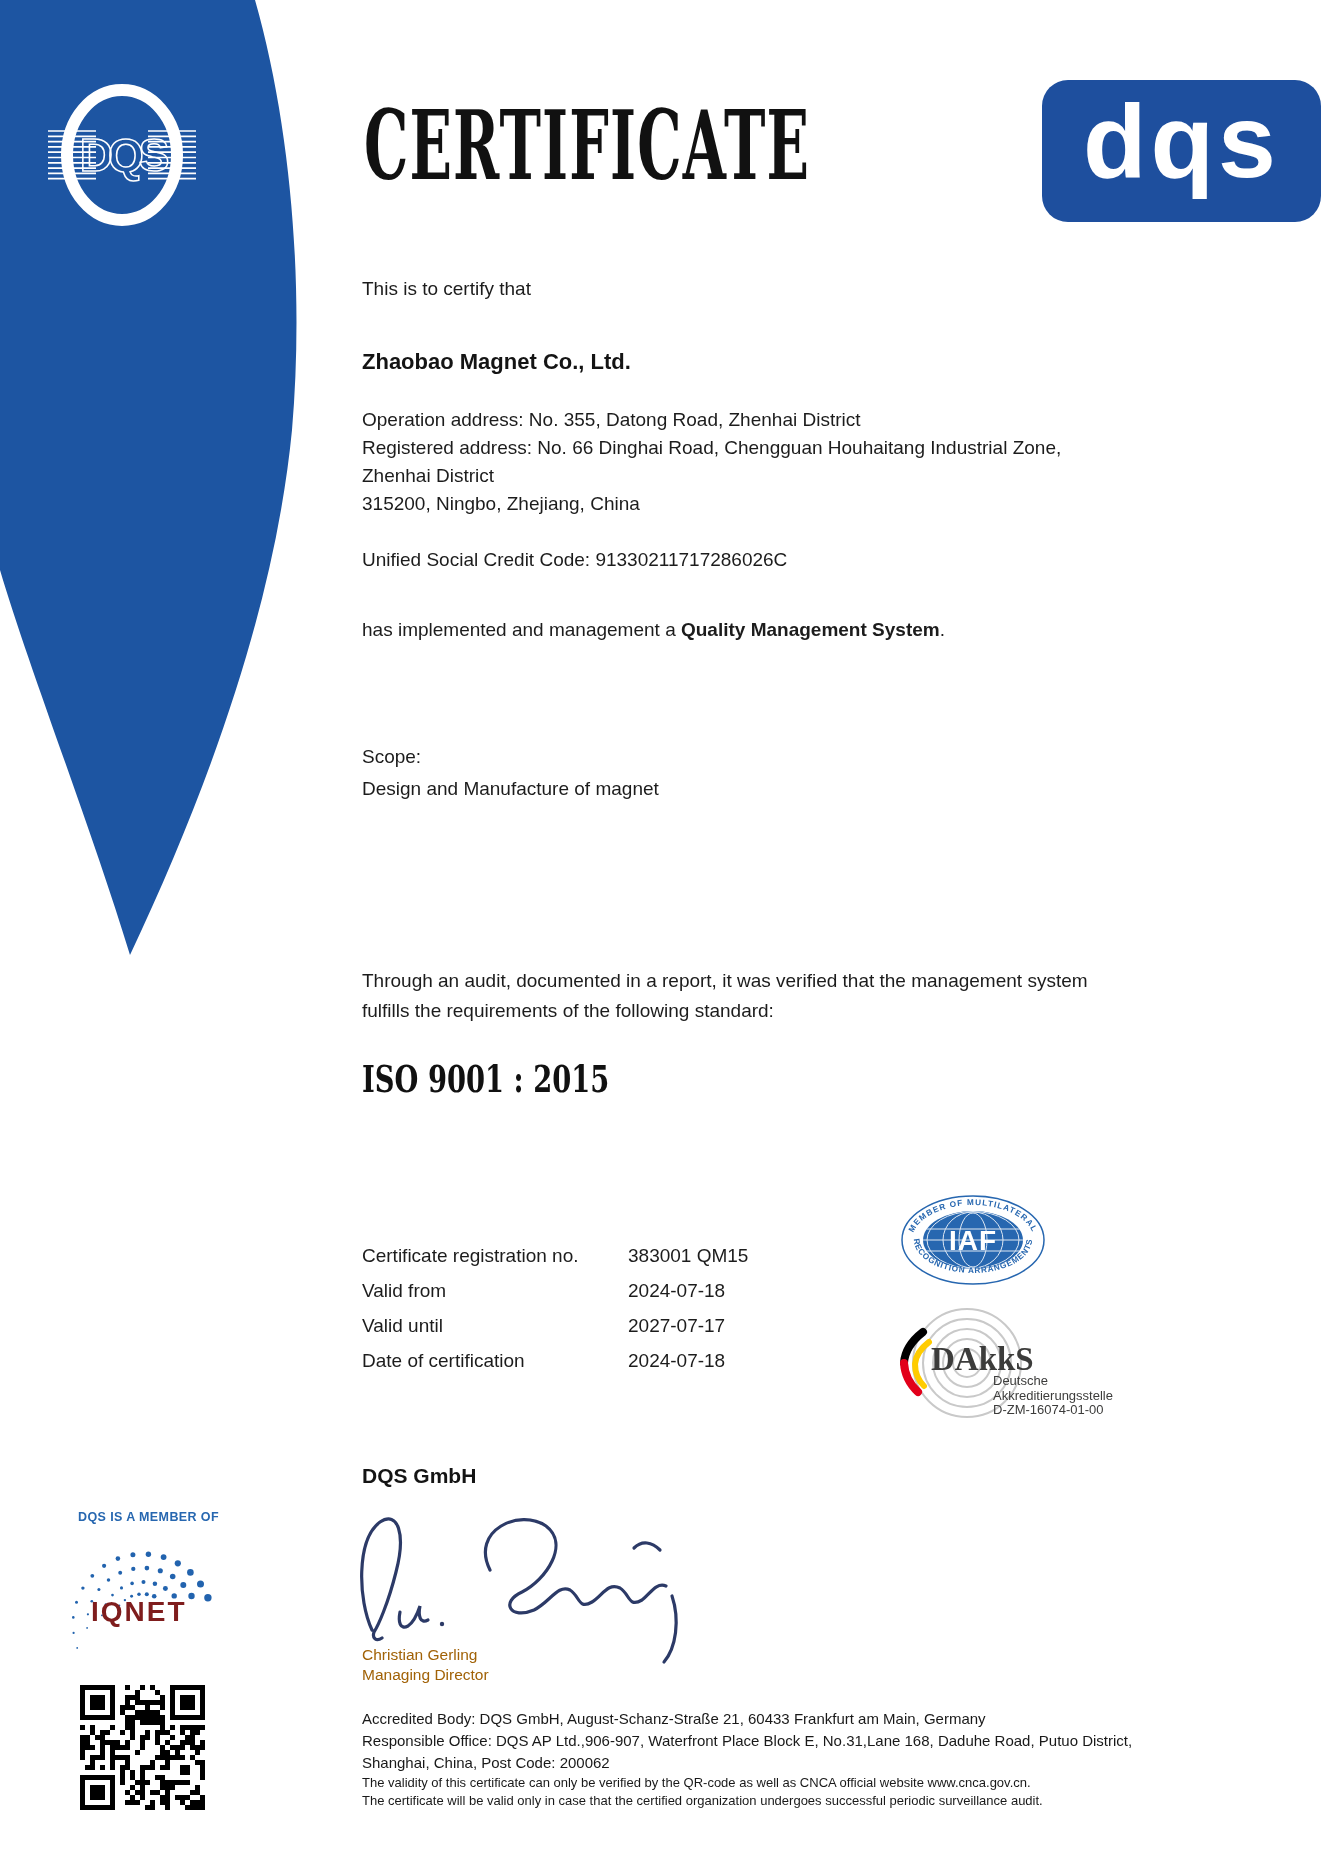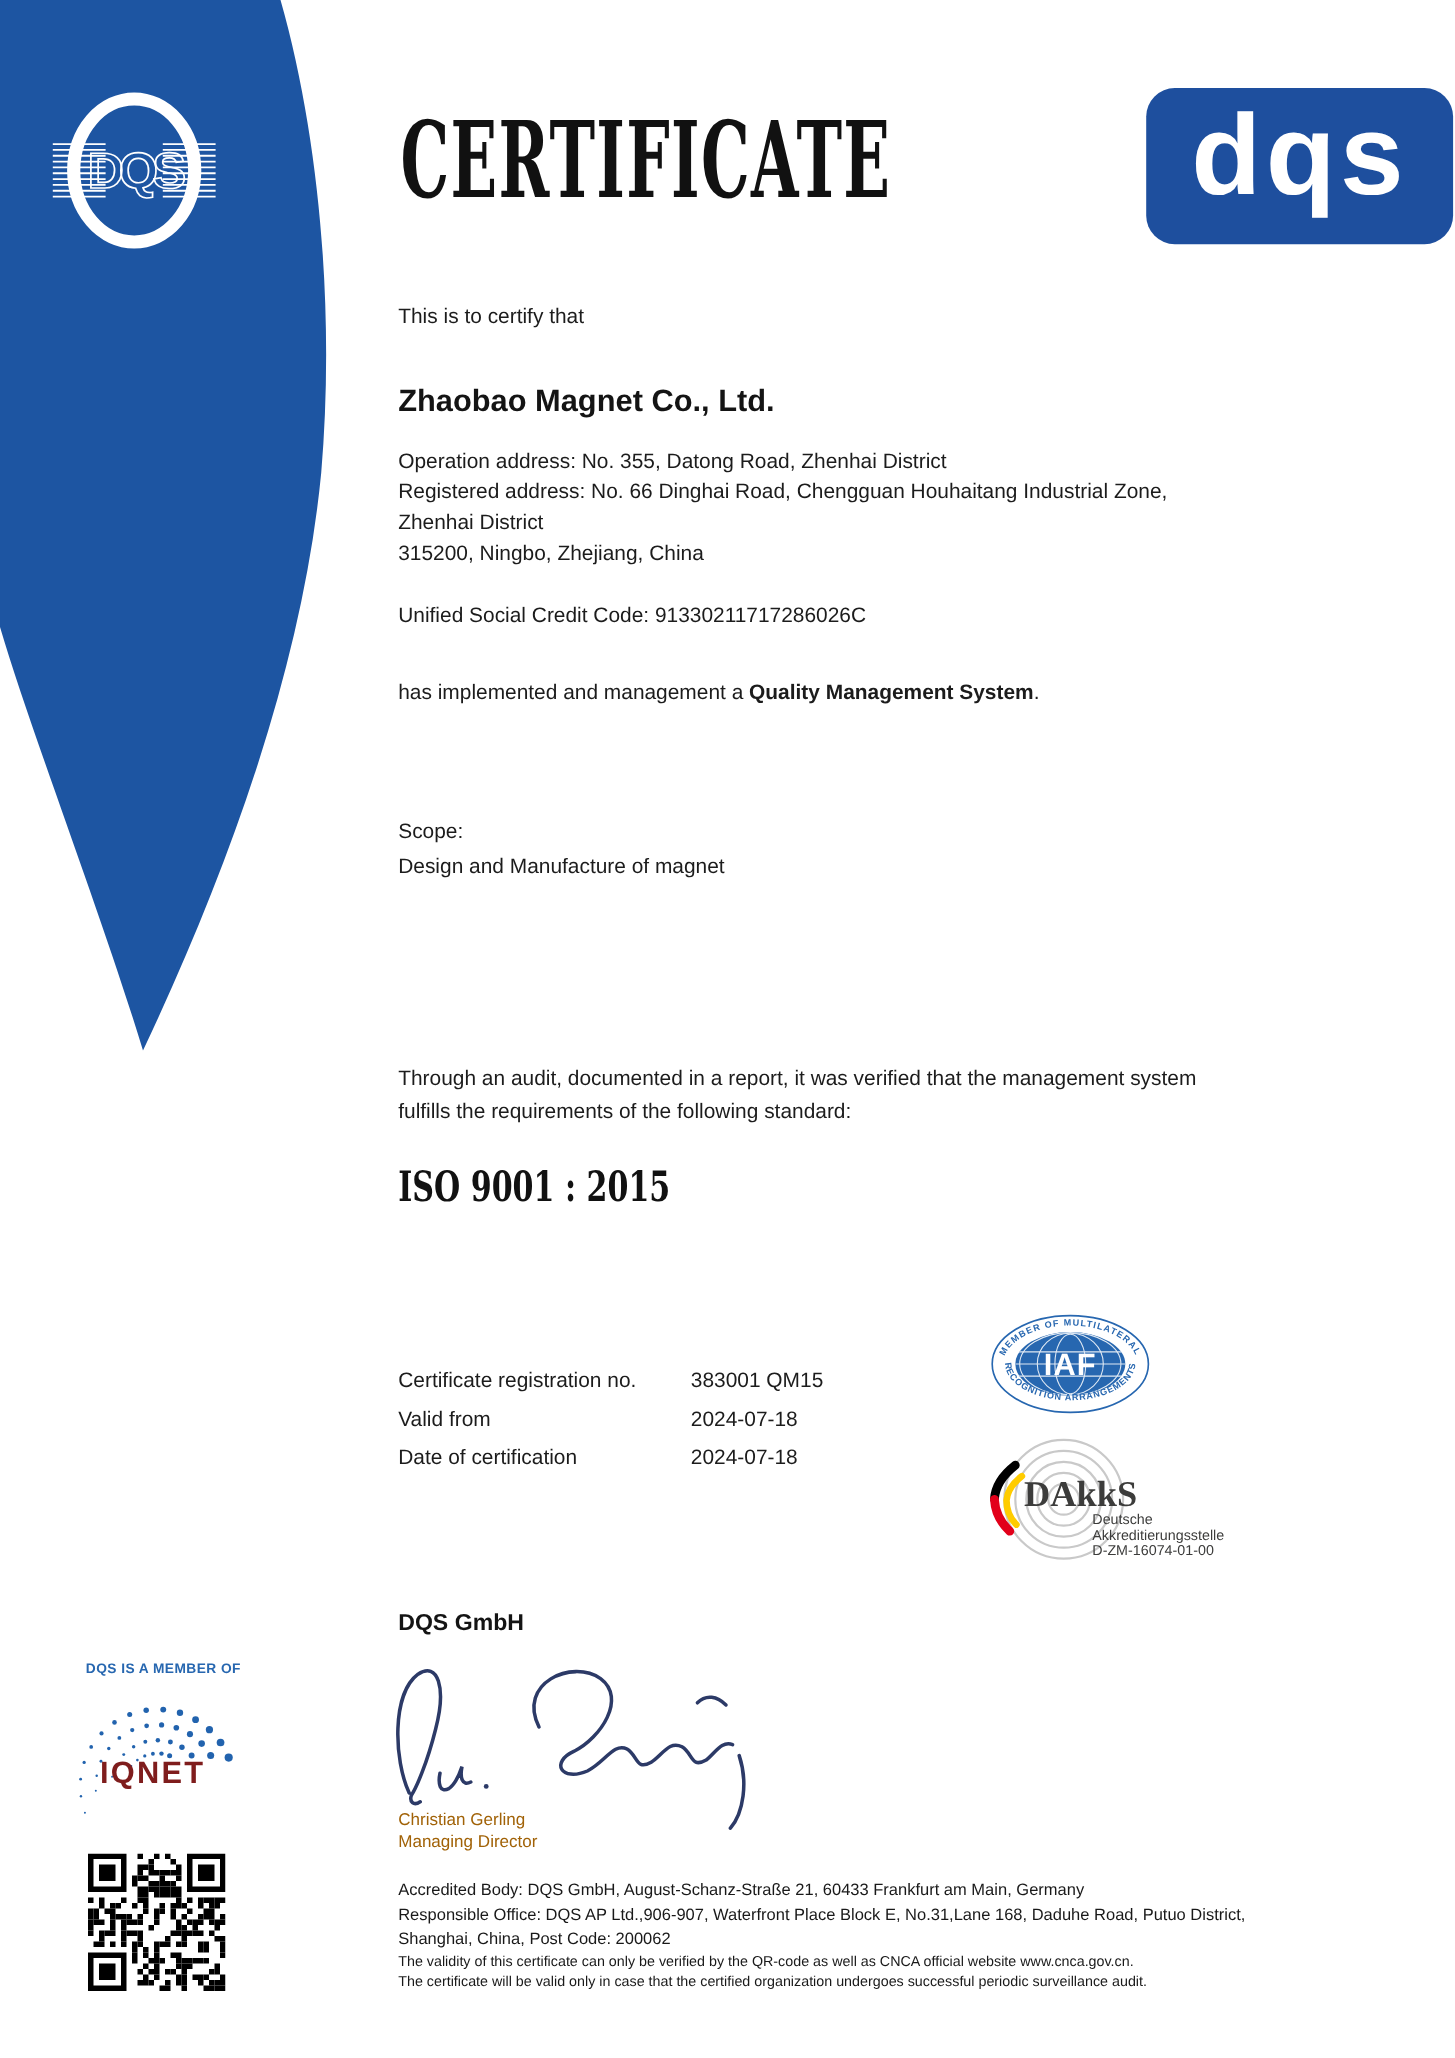--- a/index.html
+++ b/index.html
@@ -4,21 +4,21 @@
 <style>
   html,body{margin:0;padding:0;background:#fff;}
   #page{position:relative;width:1323px;height:1871px;background:#ffffff;overflow:hidden;
         font-family:"Liberation Sans",sans-serif;color:#1b1b1b;}
   .abs{position:absolute;white-space:nowrap;}
   .body-t{font-size:19px;line-height:28px;color:#1c1c1c;}
   .title{font-family:"DejaVu Serif",serif;font-weight:bold;font-size:96px;letter-spacing:2px;
          color:#111;transform:scaleX(0.58);transform-origin:left top;line-height:1;}
   .iso{font-family:"DejaVu Serif",serif;font-weight:bold;font-size:38px;color:#111;
        transform:scaleX(0.72);transform-origin:left top;line-height:1;}
-  .company{font-size:28px;font-weight:bold;color:#141414;}
+  .company{font-size:22px;font-weight:bold;color:#141414;}
   .dqsbox{left:1042px;top:80px;width:279px;height:142px;background:#1e4f9e;border-radius:26px;
           display:flex;align-items:center;justify-content:center;}
   .dqsbox span{color:#fff;font-weight:bold;font-size:104px;letter-spacing:4px;line-height:1;
                transform:translateY(-10px);}
   .detrow{display:flex;height:35px;font-size:19px;color:#1c1c1c;}
   .detrow .lab{width:266px;}
   .dakks-word{font-family:"Liberation Serif",serif;font-weight:bold;font-size:33px;color:#3c3c3b;text-align:right;}
   .dakks-sub{font-size:13px;line-height:14.5px;color:#3c3c3b;}
   .member{font-size:12.5px;font-weight:bold;letter-spacing:0.4px;color:#2767b0;}
   .iqnet-t{font-size:28px;font-weight:bold;letter-spacing:2px;color:#7f1d1d;}
@@ -77,20 +77,24 @@
   <div class="abs iso" style="left:362px;top:1060px;">ISO 9001 : 2015</div>
 
   <div class="abs" style="left:362px;top:1245px;">
     <div class="detrow">
       <span class="lab">Certificate registration no.</span>
       <span>383001 QM15</span>
     </div>
     <div class="detrow">
       <span class="lab">Valid from</span>
       <span>2024-07-18</span>
+    </div>
+    <div class="detrow">
+      <span class="lab">Valid until</span>
+      <span>2027-07-17</span>
     </div>
     <div class="detrow">
       <span class="lab">Date of certification</span>
       <span>2024-07-18</span>
     </div>
   </div>
 
   <svg class="abs" style="left:900px;top:1194px;" width="146" height="92" viewBox="0 0 146 92">
     <defs>
       <clipPath id="iafClip">

